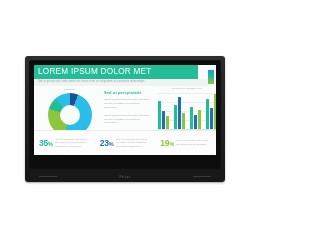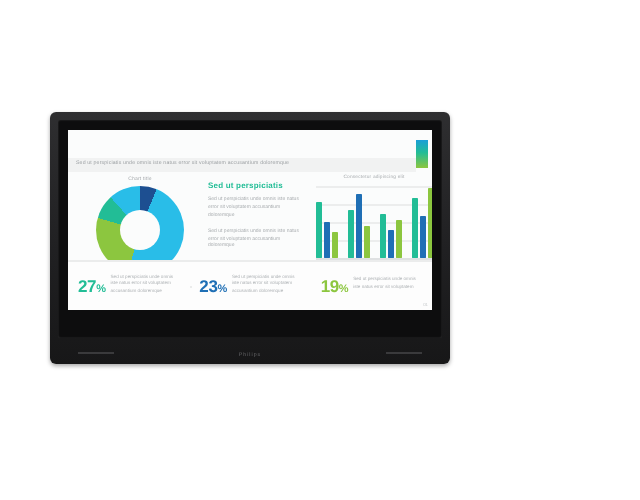--- a/index.html
+++ b/index.html
@@ -145,20 +145,23 @@
 </head>
 <body>
 
 <div class="stage">
 
   <div class="monitor">
     <div class="bezel-inner">
 
       <div class="screen">
 
+        <div class="banner">
+          <div class="banner-title">LOREM IPSUM DOLOR MET</div>
+        </div>
         <div class="accent-strip"></div>
 
         <div class="subbar">
           <div class="subbar-text">Sed ut perspiciatis unde omnis iste natus error sit voluptatem accusantium doloremque</div>
         </div>
 
         <div class="content">
 
           <div class="donut-block">
             <div class="donut-title">Chart title</div>
@@ -249,21 +252,21 @@
                 <span class="lg-tx">Series 3</span>
               </span>
             </div>
           </div>
 
         </div>
 
         <div class="stats">
           <div class="stat">
             <span class="stat-num" style="color:#22bd96">
-              <span>27</span><span class="pct">%</span>
+              <span>35</span><span class="pct">%</span>
             </span>
             <span class="stat-tx">Sed ut perspiciatis unde omnis iste natus error sit voluptatem accusantium doloremque</span>
           </div>
           <div class="stat">
             <span class="stat-num" style="color:#1f6fb5">
               <span>23</span><span class="pct">%</span>
             </span>
             <span class="stat-tx">Sed ut perspiciatis unde omnis iste natus error sit voluptatem accusantium doloremque</span>
           </div>
           <div class="stat">

